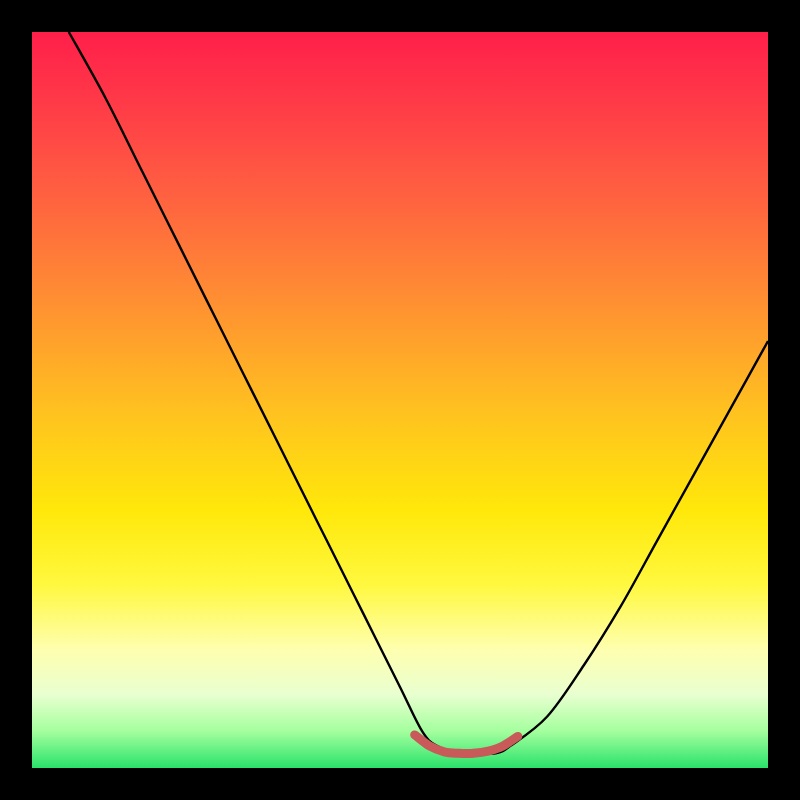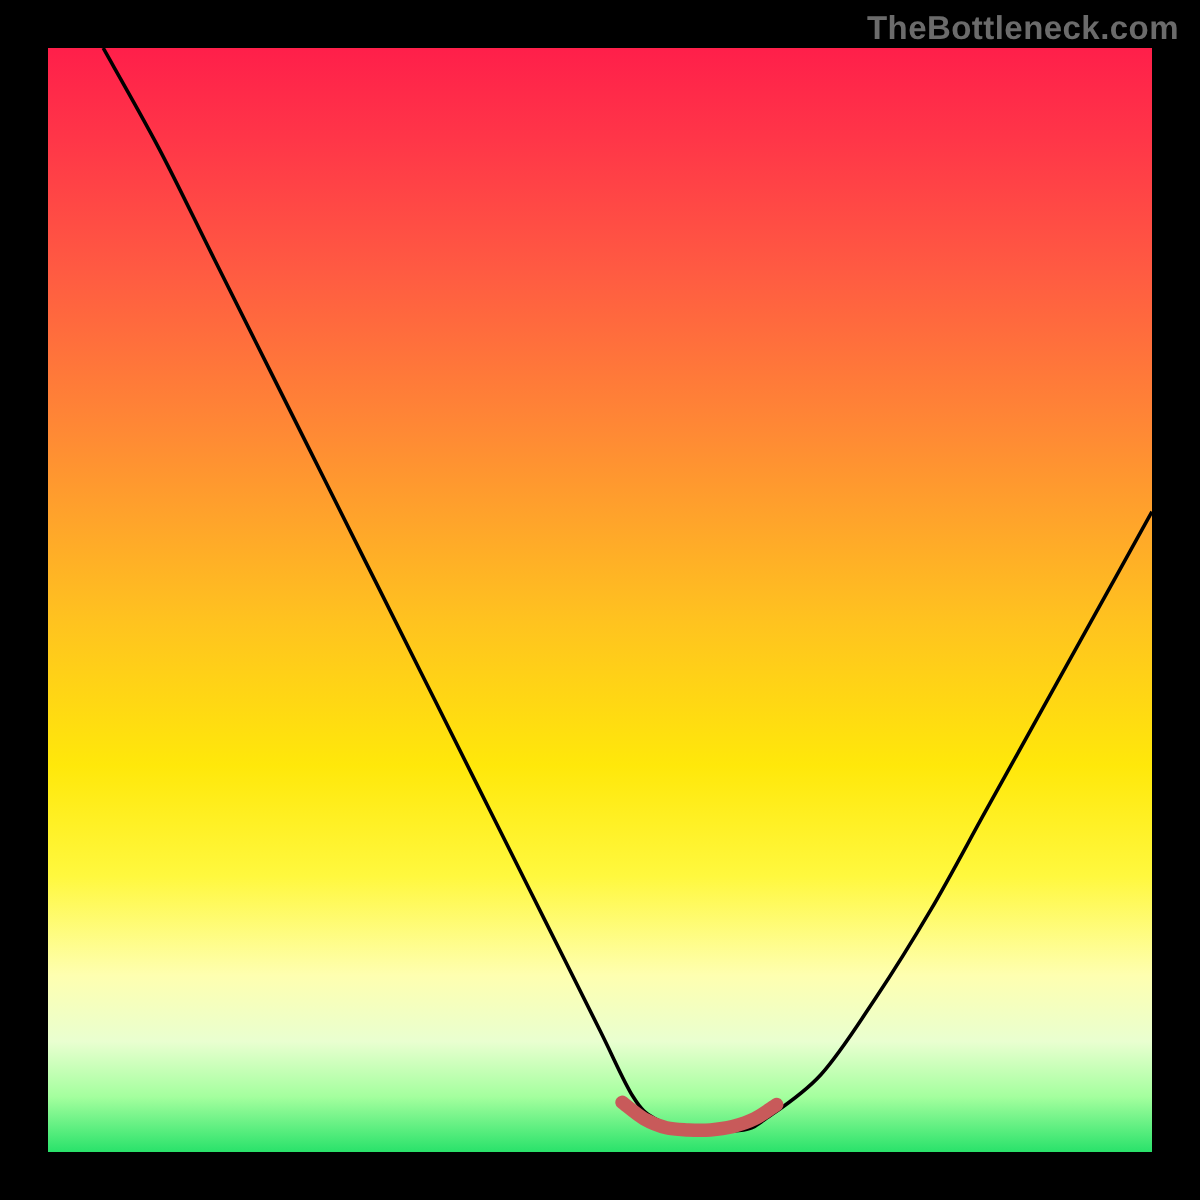--- a/index.html
+++ b/index.html
@@ -55,21 +55,20 @@
   }
   svg.curve {
     position: absolute;
     inset: 0;
   }
 </style>
 </head>
 <body>
 
 <div class="frame">
-  <div class="watermark">TheBottleneck.com</div>
   <div class="plot">
     <div class="gradient"></div>
     <svg class="curve" viewBox="0 0 736 736" preserveAspectRatio="none">
       <path d="M36.8 0.0 C42.9 11.0,61.3 42.9,73.6 66.2 C85.9 89.5,98.1 115.3,110.4 139.8 C122.7 164.4,134.9 188.9,147.2 213.4 C159.5 238.0,171.7 262.5,184.0 287.0 C196.3 311.6,208.5 336.1,220.8 360.6 C233.1 385.2,245.3 409.7,257.6 434.2 C269.9 458.8,282.1 483.3,294.4 507.8 C306.7 532.4,318.9 556.9,331.2 581.4 C343.5 606.0,358.2 635.4,368.0 655.0 C377.8 674.7,383.9 689.4,390.1 699.2 C396.2 709.0,398.7 710.2,404.8 713.9 C410.9 717.6,420.7 720.1,426.9 721.3 C433.0 722.5,435.5 721.3,441.6 721.3 C447.7 721.3,457.5 722.5,463.7 721.3 C469.8 720.1,469.8 720.1,478.4 713.9 C487.0 707.8,502.9 698.0,515.2 684.5 C527.5 671.0,539.7 651.4,552.0 633.0 C564.3 614.6,576.5 594.9,588.8 574.1 C601.1 553.2,613.3 529.9,625.6 507.8 C637.9 485.8,650.1 463.7,662.4 441.6 C674.7 419.5,686.9 397.4,699.2 375.4 C711.5 353.3,729.9 320.2,736.0 309.1" fill="none" stroke="#000000" stroke-width="2.4"></path>
       <path d="M382.7 702.9 C385.2 704.7,392.5 711.1,397.4 713.9 C402.3 716.7,407.3 718.6,412.2 719.8 C417.1 721.0,422.0 721.0,426.9 721.3 C431.8 721.5,436.7 721.6,441.6 721.3 C446.5 720.9,451.4 720.3,456.3 719.1 C461.2 717.8,466.1 716.4,471.0 713.9 C475.9 711.5,483.3 705.9,485.8 704.4" fill="none" stroke="#c85a5a" stroke-width="9" stroke-linecap="round" stroke-linejoin="round"></path>
     </svg>
   </div>
 </div>
 
 </body></html>

